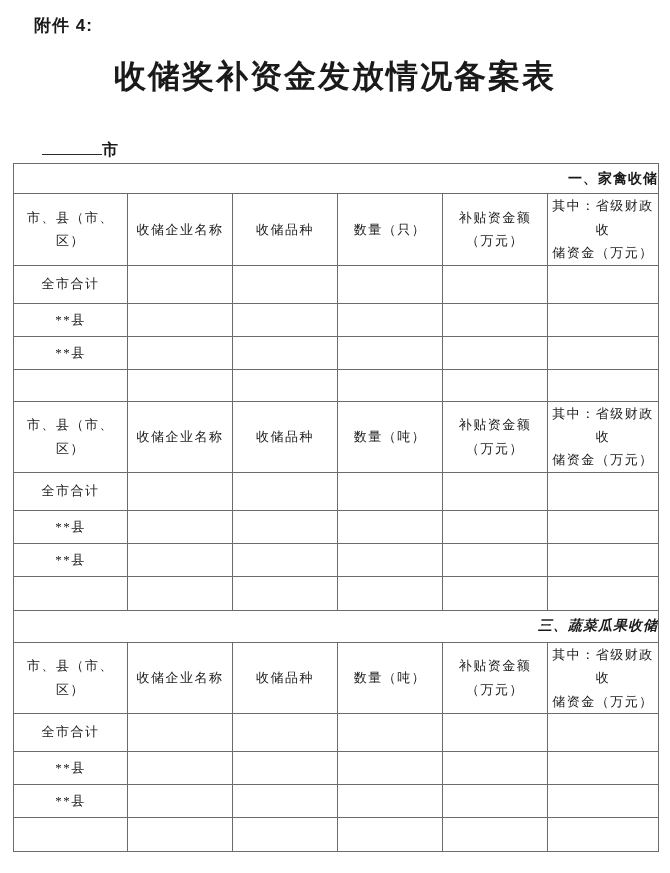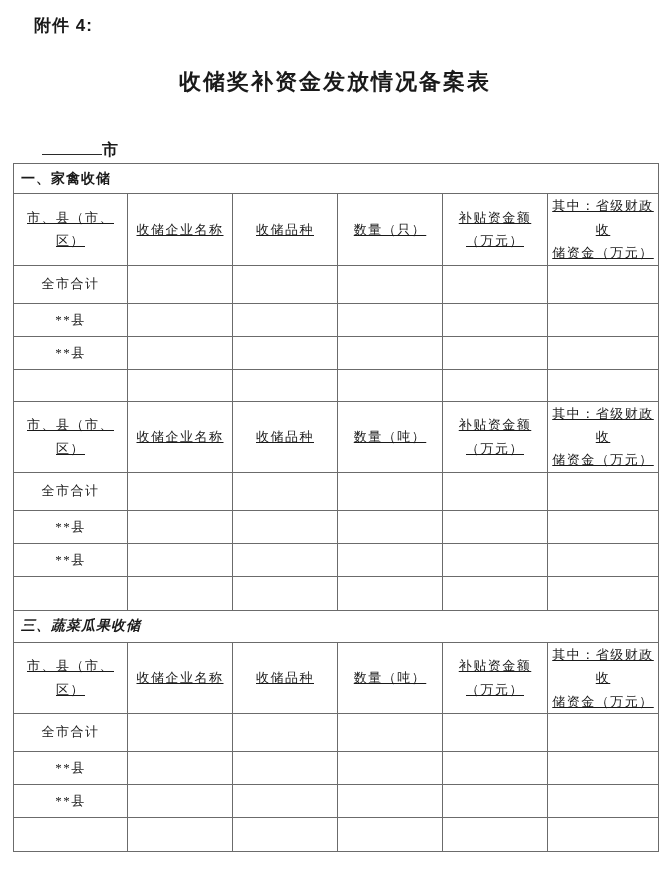--- a/index.html
+++ b/index.html
@@ -16,24 +16,24 @@
   }
   .attachment {
     font-family: "Liberation Sans", "DejaVu Sans", sans-serif;
     font-weight: 700;
     font-size: 17px;
     margin: 14px 14px 0 34px;
     letter-spacing: 1px;
   }
   .doc-title {
     text-align: center;
-    font-size: 22px;
+    font-size: 32px;
     font-weight: 700;
     letter-spacing: 2px;
-    margin-top: 32px;
+    margin-top: 20px;
     line-height: 1.2;
   }
   .city-line {
     margin: 42px 0 0 42px;
     font-size: 16px;
     font-weight: 700;
     height: 20px;
     line-height: 20px;
   }
   .blank-underline {
@@ -57,29 +57,29 @@
     font-size: 13px;
     font-weight: 400;
     letter-spacing: 1.5px;
     overflow: hidden;
   }
   .record-table th {
     white-space: pre-line;
     line-height: 1.8;
   }
   td.sec-cell {
-    text-align: left;
+    text-align: right;
     padding-left: 7px;
     font-weight: 700;
     font-size: 14px;
     letter-spacing: 1px;
   }
   tr.r-title   { height: 30px; }
   tr.r-title-3 { height: 32px; font-style: italic; }
-  tr.r-head    { height: 60px; text-decoration: underline; }
+  tr.r-head    { height: 60px; }
   tr.r-head-tall { height: 70px; }
   tr.r-sum     { height: 38px; }
   tr.r-cty     { height: 33px; }
   tr.r-empty   { height: 34px; }
   tr.r-empty-1 { height: 32px; }
 </style>
 </head>
 <body>
 
 <div class="attachment">附件 4:</div>

